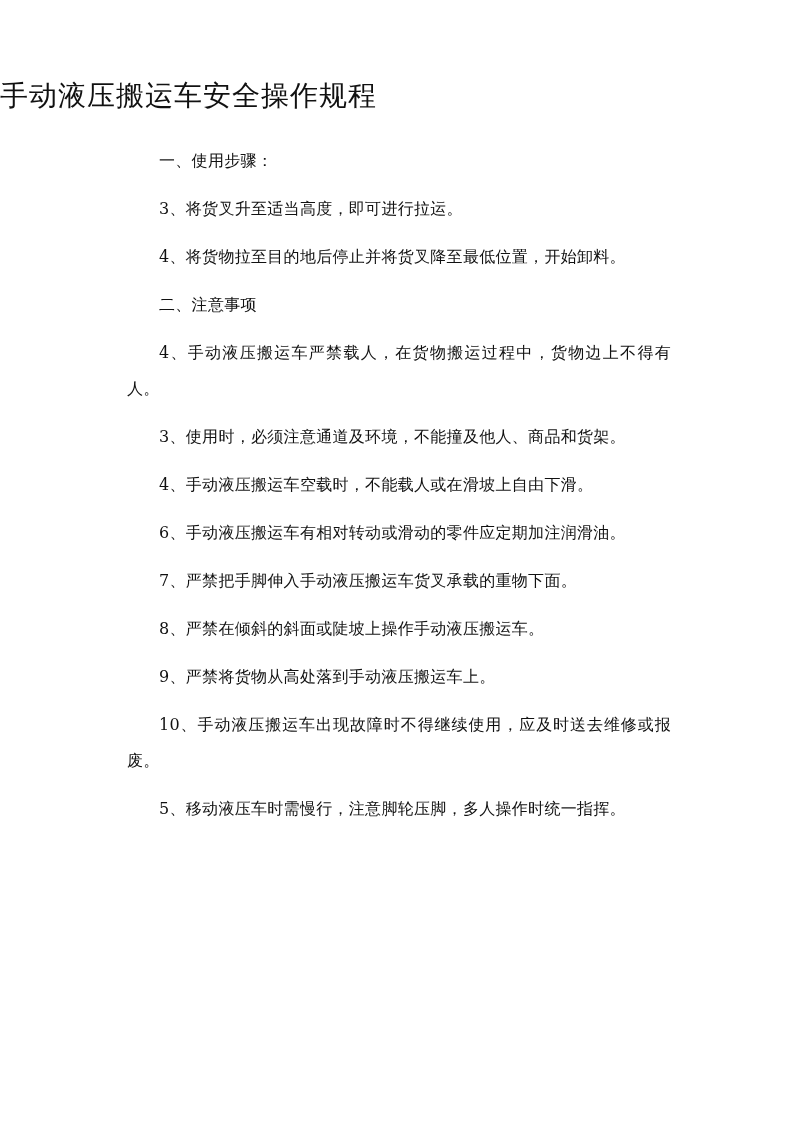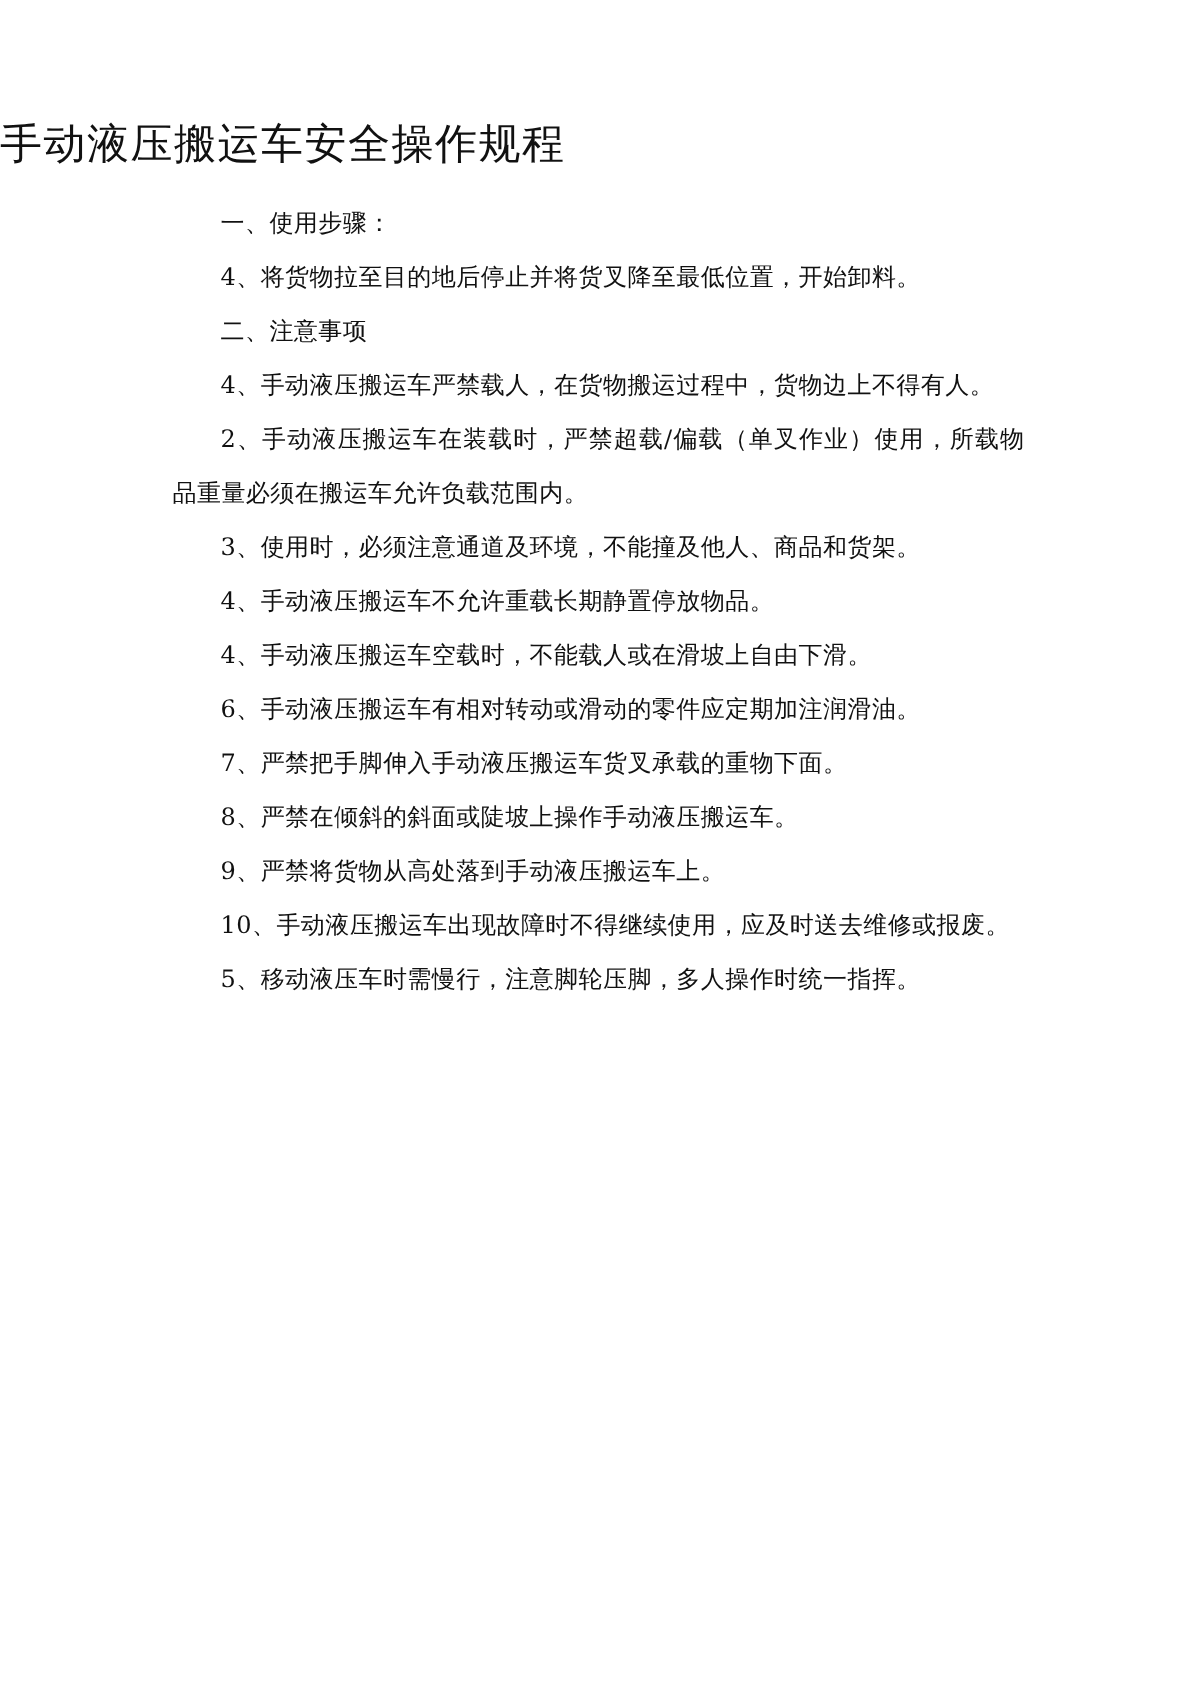--- a/index.html
+++ b/index.html
@@ -37,44 +37,43 @@
       margin: 0;
       font-weight: normal;
     }
     .body {
       position: absolute;
       left: 115px;
       top: 131px;
       width: 568px;
     }
     .para {
-      margin: 0;
+      margin: 12px;
       font-size: 16px;
       line-height: 36px;
       text-indent: 32px;
       text-align: justify;
       letter-spacing: 0.3px;
       color: #111111;
     }
   </style>
 </head>
 <body>
 
 <div class="page">
   <h1 class="title">手动液压搬运车安全操作规程</h1>
 
   <div class="body">
     <p class="para">一、使用步骤：</p>
+    <p class="para">3、将货叉升至适当高度，即可进行拉运。</p>
     <p class="para">4、将货物拉至目的地后停止并将货叉降至最低位置，开始卸料。</p>
 
     <p class="para">二、注意事项</p>
     <p class="para">4、手动液压搬运车严禁载人，在货物搬运过程中，货物边上不得有人。</p>
-    <p class="para">2、手动液压搬运车在装载时，严禁超载/偏载（单叉作业）使用，所载物品重量必须在搬运车允许负载范围内。</p>
     <p class="para">3、使用时，必须注意通道及环境，不能撞及他人、商品和货架。</p>
-    <p class="para">4、手动液压搬运车不允许重载长期静置停放物品。</p>
     <p class="para">4、手动液压搬运车空载时，不能载人或在滑坡上自由下滑。</p>
     <p class="para">6、手动液压搬运车有相对转动或滑动的零件应定期加注润滑油。</p>
     <p class="para">7、严禁把手脚伸入手动液压搬运车货叉承载的重物下面。</p>
     <p class="para">8、严禁在倾斜的斜面或陡坡上操作手动液压搬运车。</p>
     <p class="para">9、严禁将货物从高处落到手动液压搬运车上。</p>
     <p class="para">10、手动液压搬运车出现故障时不得继续使用，应及时送去维修或报废。</p>
     <p class="para">5、移动液压车时需慢行，注意脚轮压脚，多人操作时统一指挥。</p>
   </div>
 </div>
 

